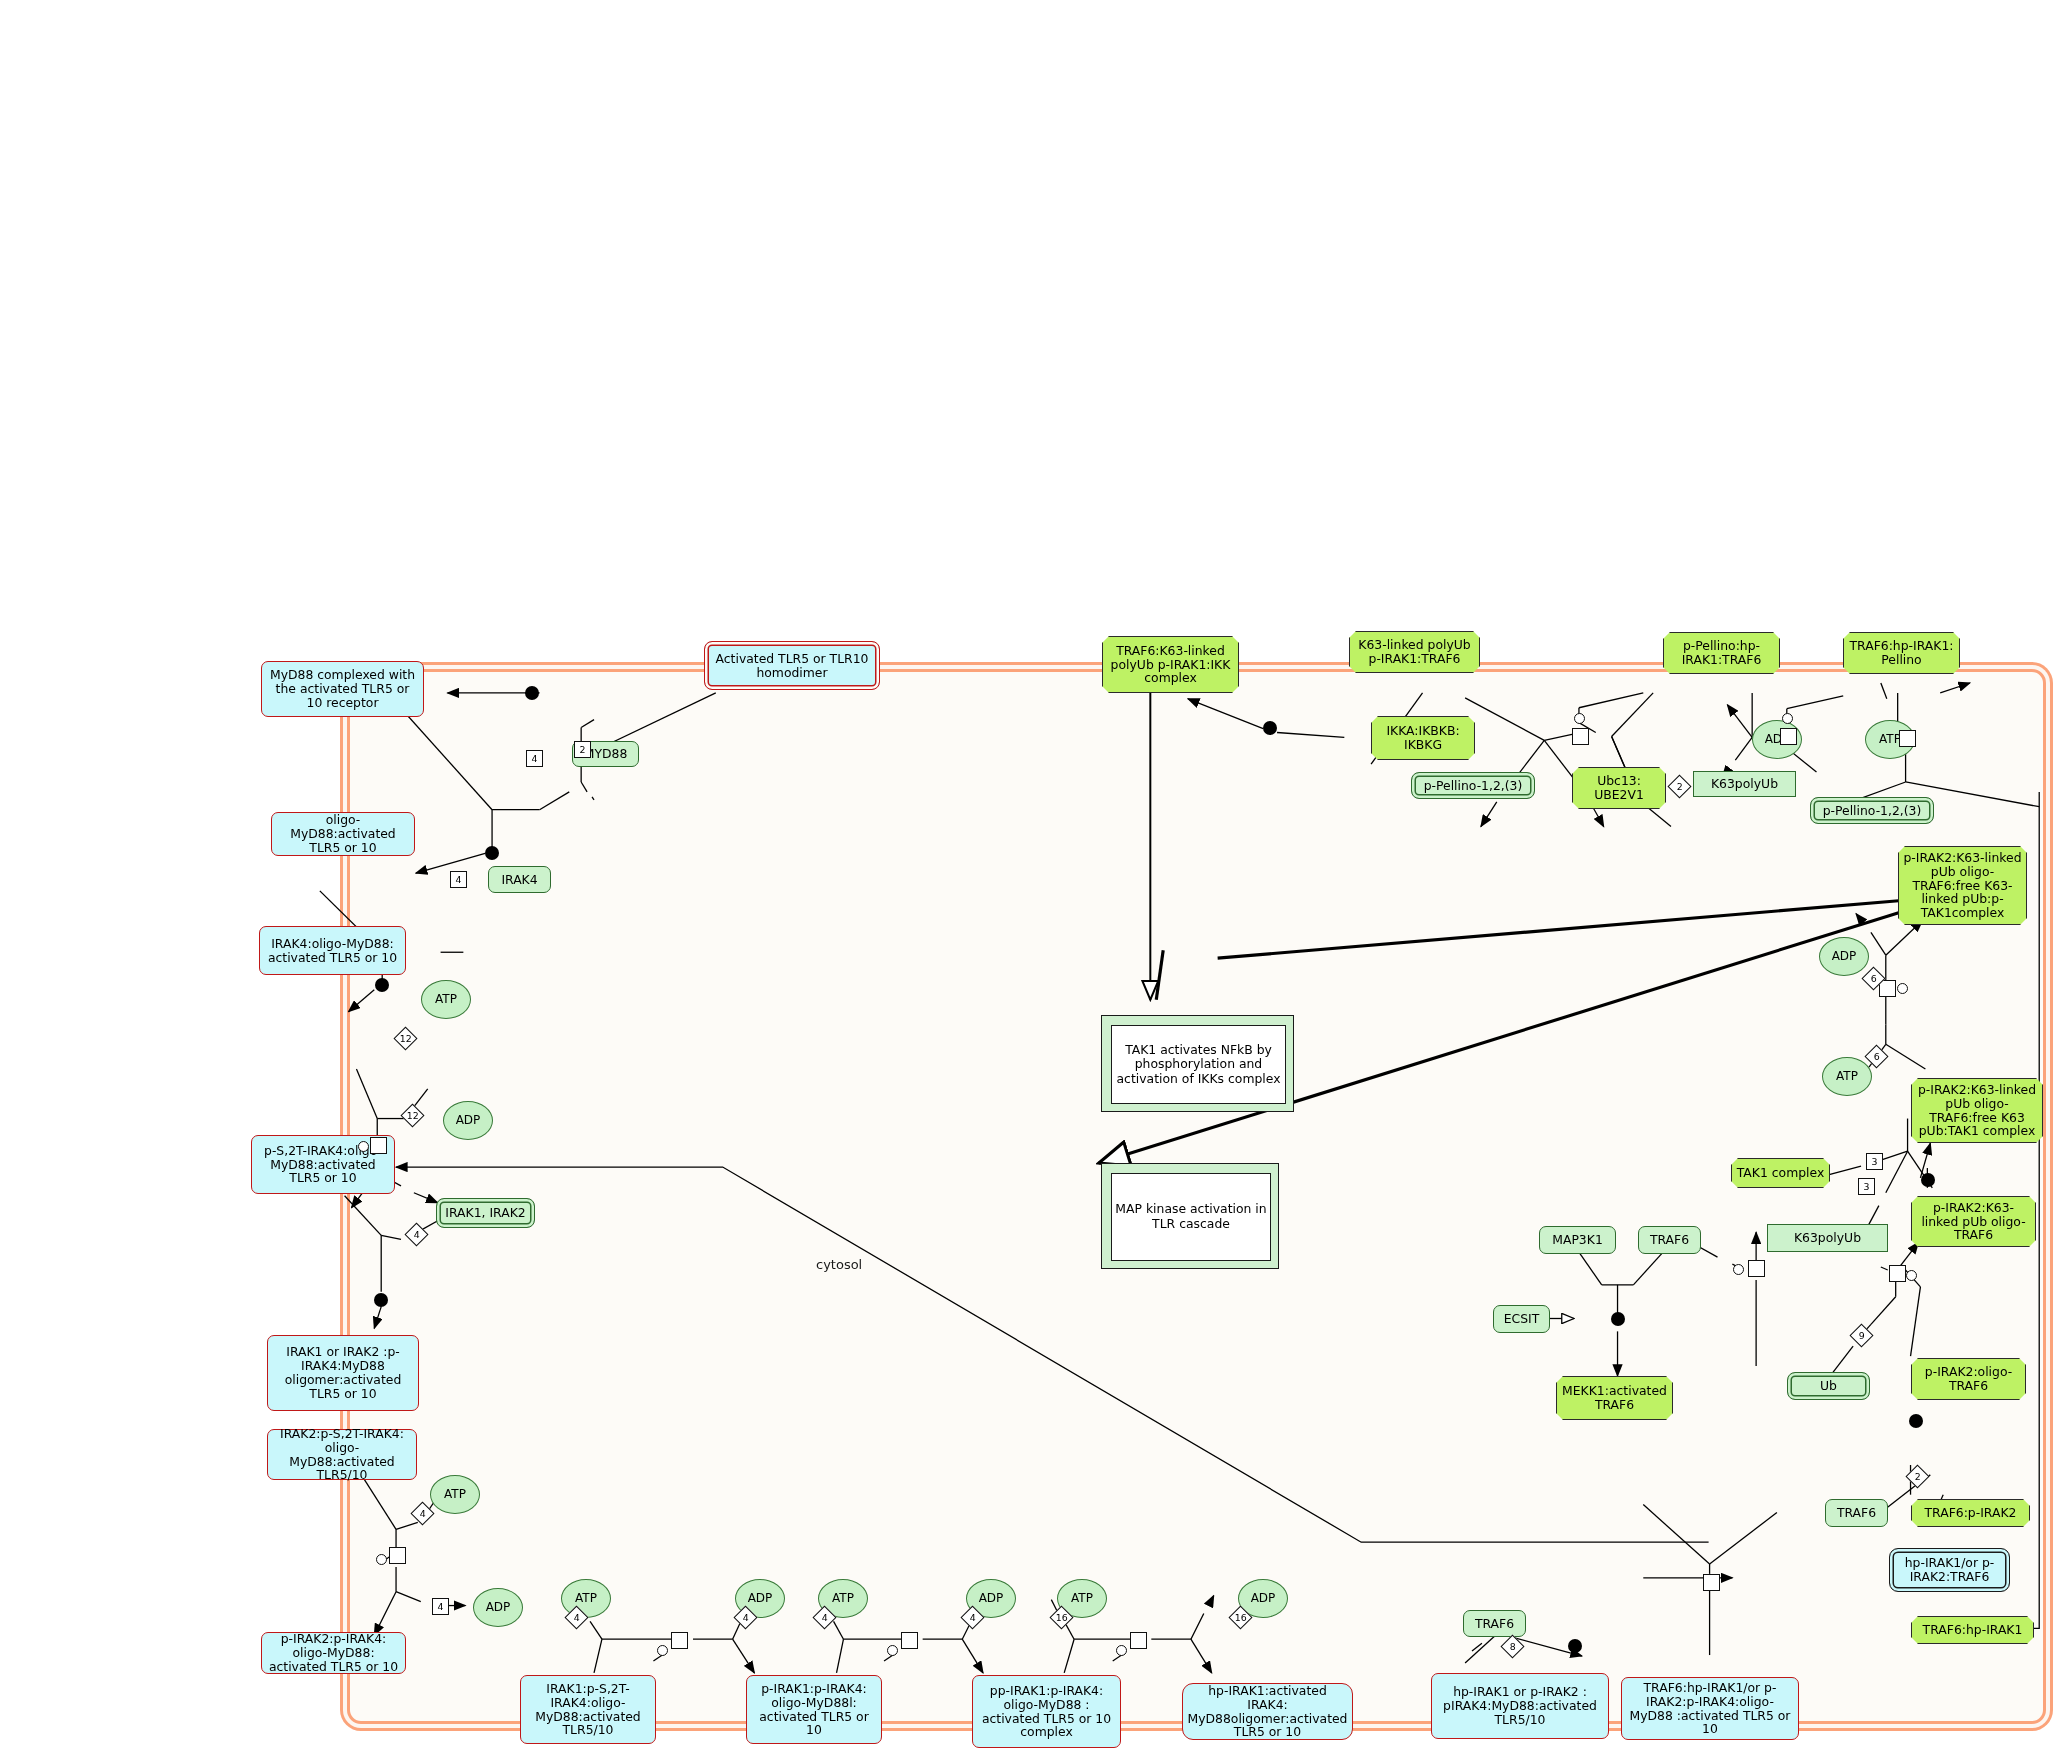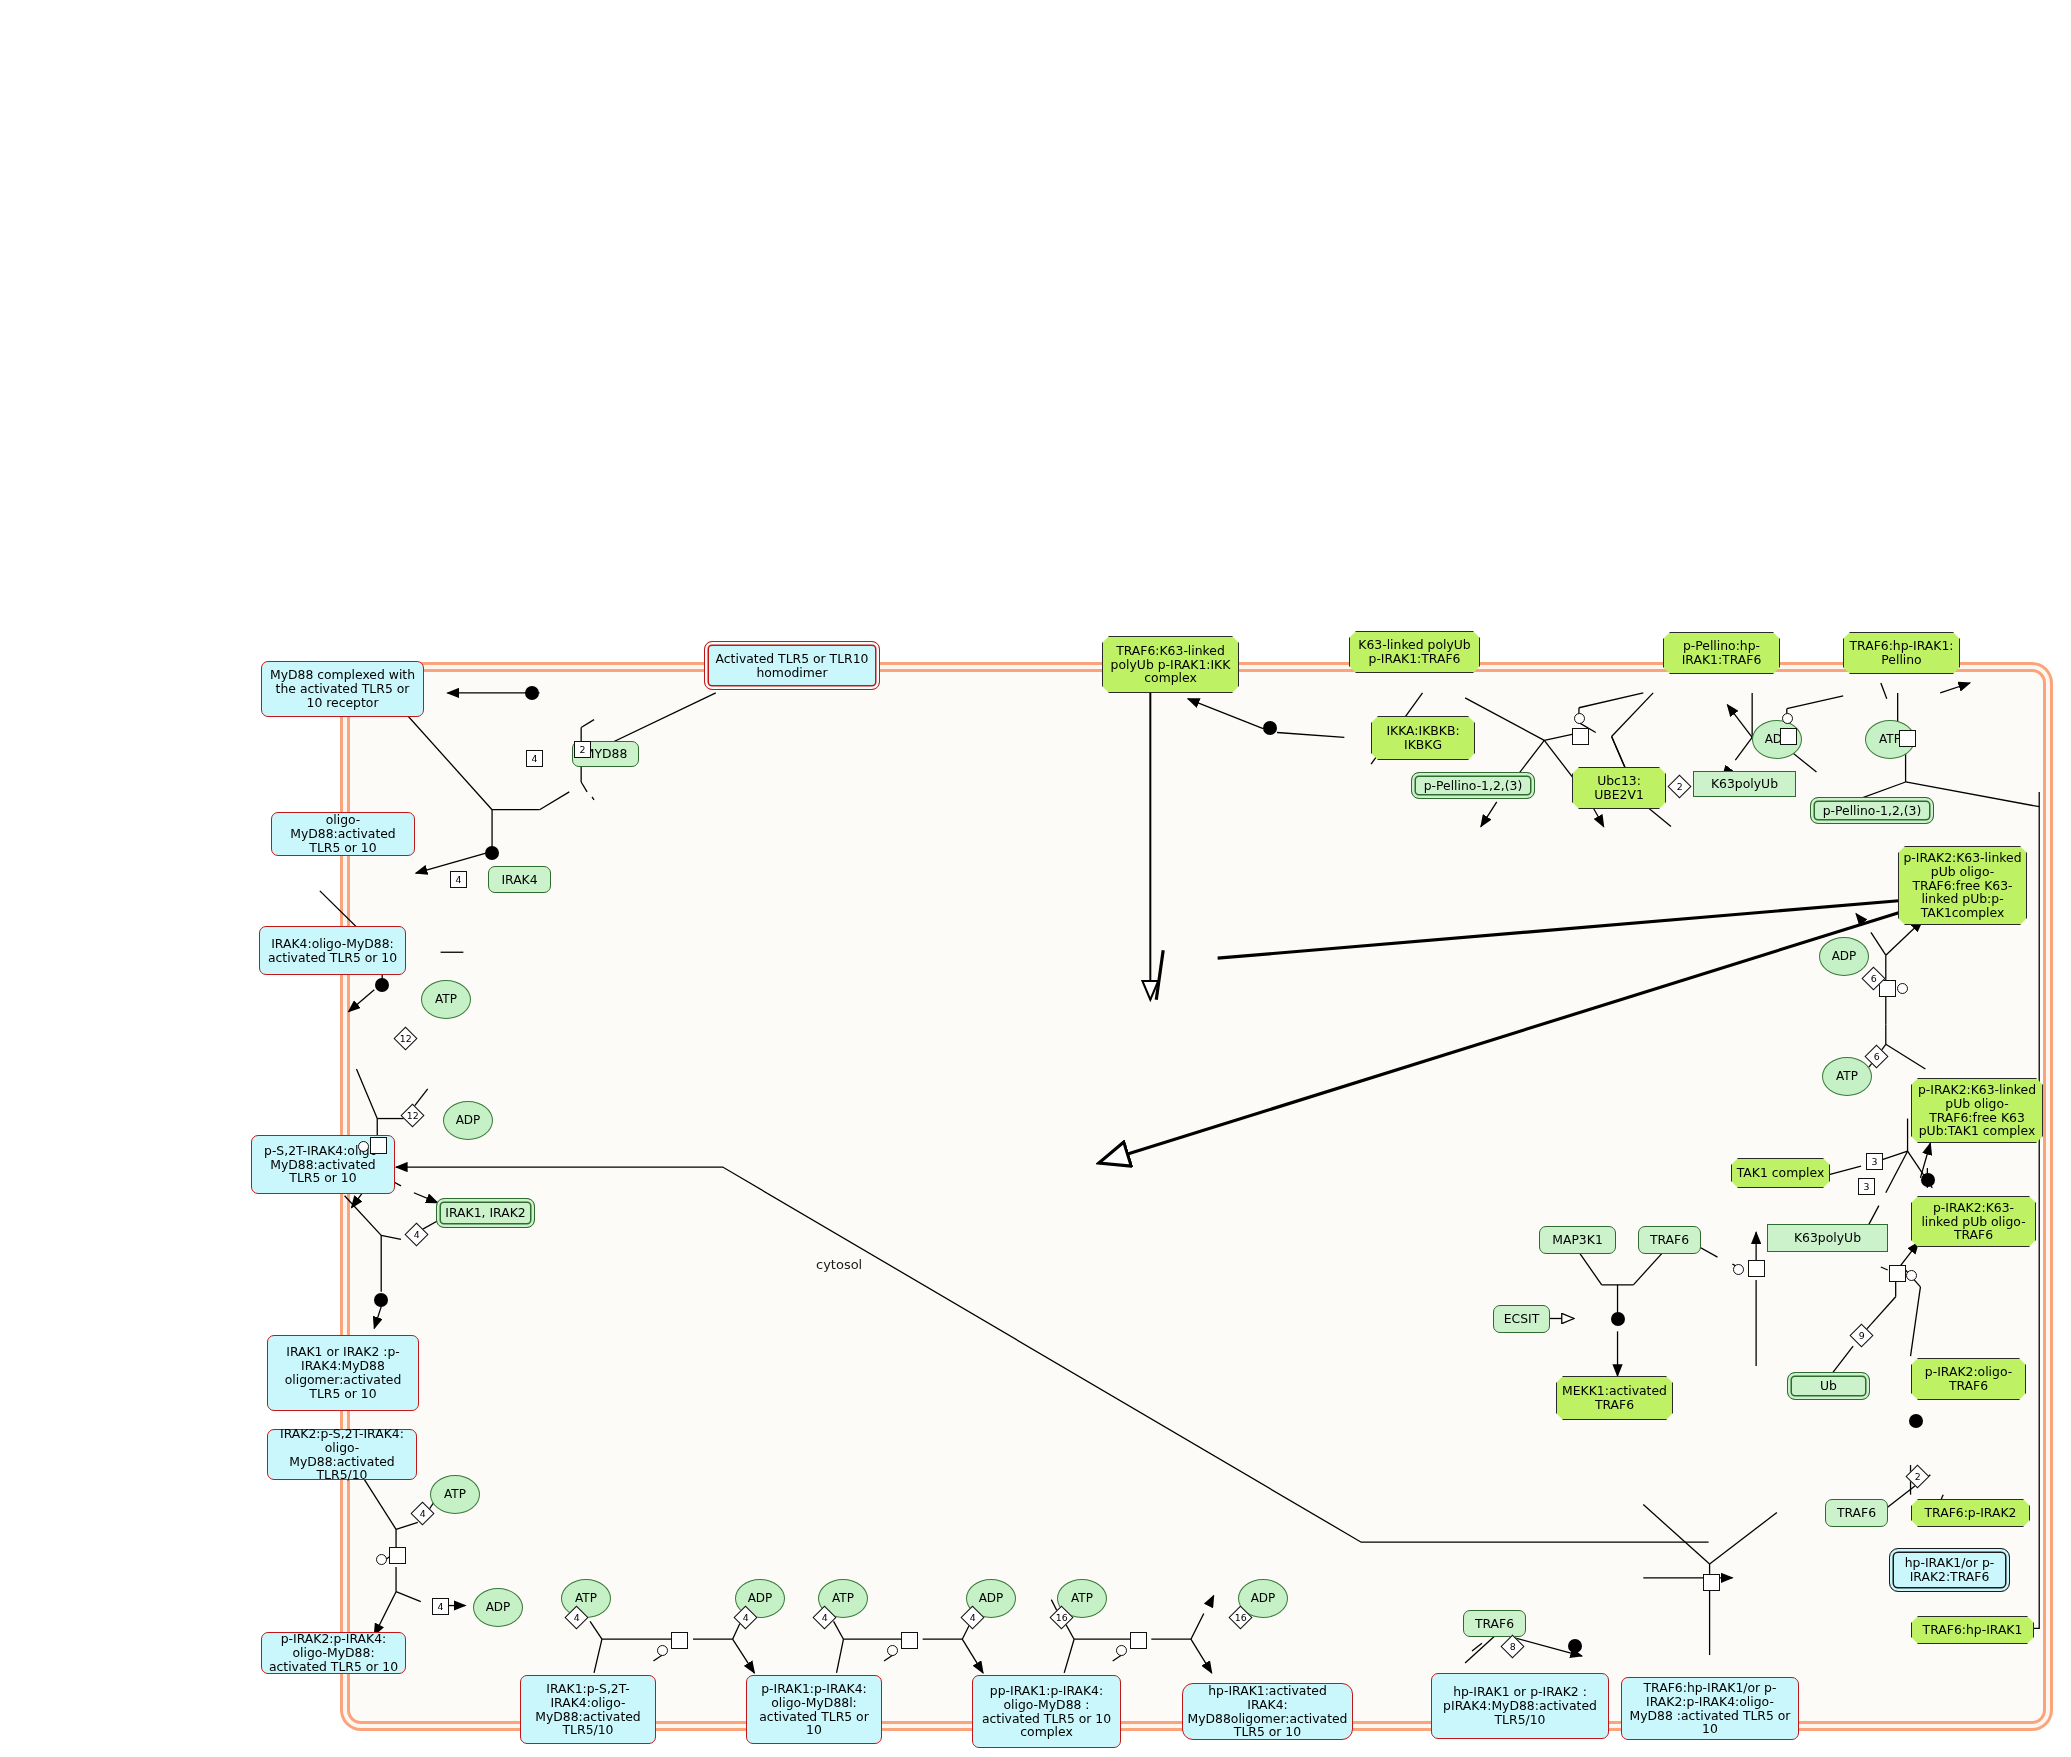--- a/index.html
+++ b/index.html
@@ -353,21 +353,27 @@
 
   <div class="node complex" style="left:1663px;top:632px;width:117px;height:42px;">p-Pellino:hp-IRAK1:TRAF6</div>
 
   <div class="node complex" style="left:1843px;top:632px;width:117px;height:42px;">TRAF6:hp-IRAK1: Pellino</div>
 
   <div class="node smallmol" style="left:1752px;top:720px;width:50px;height:39px;">ADP</div>
   <div class="node smallmol" style="left:1865px;top:720px;width:50px;height:39px;">ATP</div>
 
   <div class="node protein-dbl" style="left:1810px;top:797px;width:124px;height:27px;">p-Pellino-1,2,(3)</div>
 
-
+  <div class="pathwaybox" style="position:absolute;left:1101px;top:1015px;width:173px;height:77px;z-index:5;">
+    <div class="inner">TAK1 activates NFkB by phosphorylation and activation of IKKs complex</div>
+  </div>
+
+  <div class="pathwaybox" style="position:absolute;left:1101px;top:1163px;width:158px;height:86px;z-index:5;">
+    <div class="inner">MAP kinase activation in TLR cascade</div>
+  </div>
 
   <div class="node complex" style="left:1898px;top:846px;width:129px;height:79px;">p-IRAK2:K63-linked pUb oligo-TRAF6:free K63-linked pUb:p-TAK1complex</div>
 
   <div class="node smallmol" style="left:1819px;top:937px;width:50px;height:39px;">ADP</div>
   <div class="node smallmol" style="left:1822px;top:1057px;width:50px;height:39px;">ATP</div>
 
   <div class="node complex" style="left:1911px;top:1033px;width:132px;height:65px;margin-top:45px;">p-IRAK2:K63-linked pUb oligo-TRAF6:free K63 pUb:TAK1 complex</div>
 
   <div class="node complex" style="left:1731px;top:1158px;width:99px;height:30px;">TAK1 complex</div>
 

